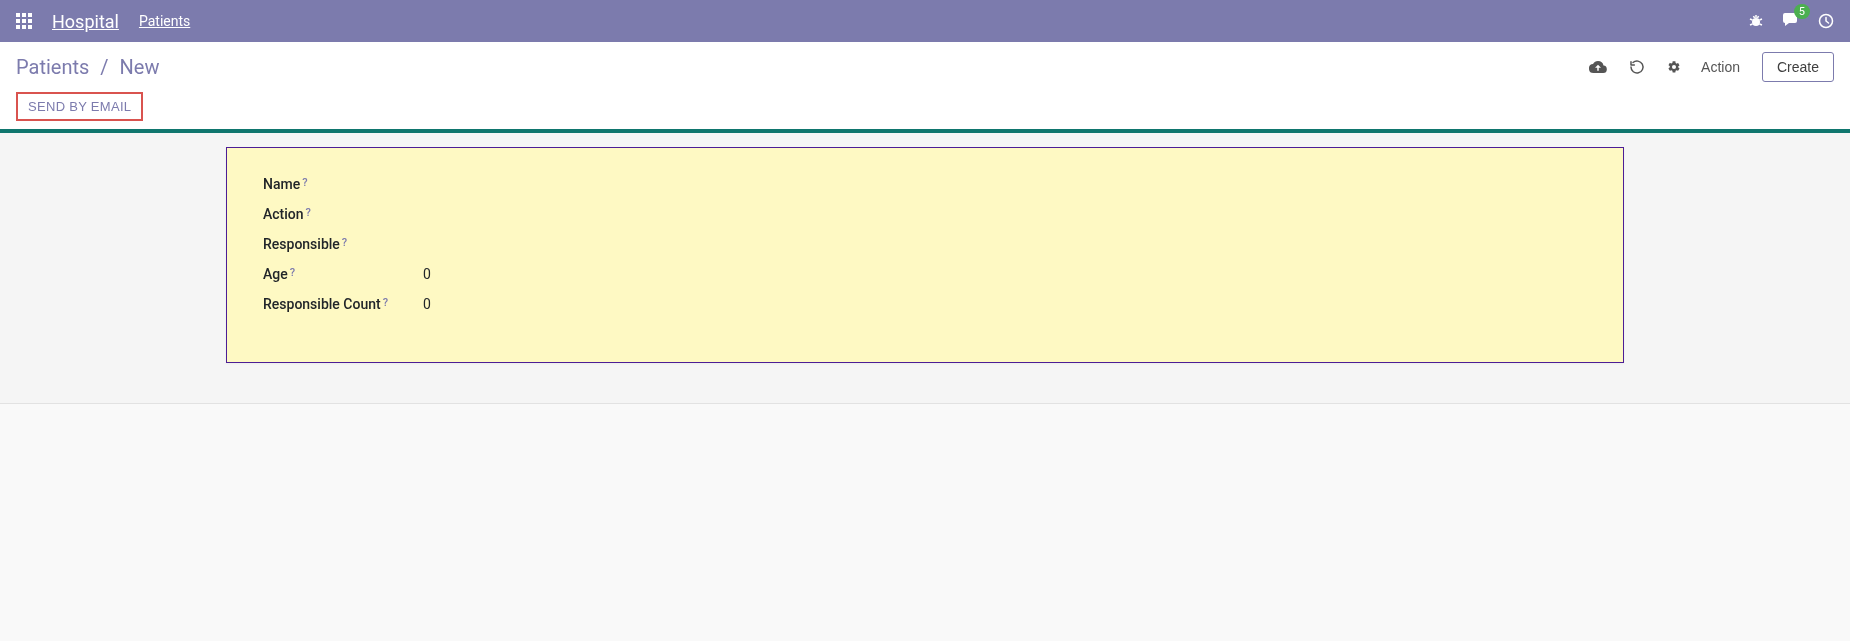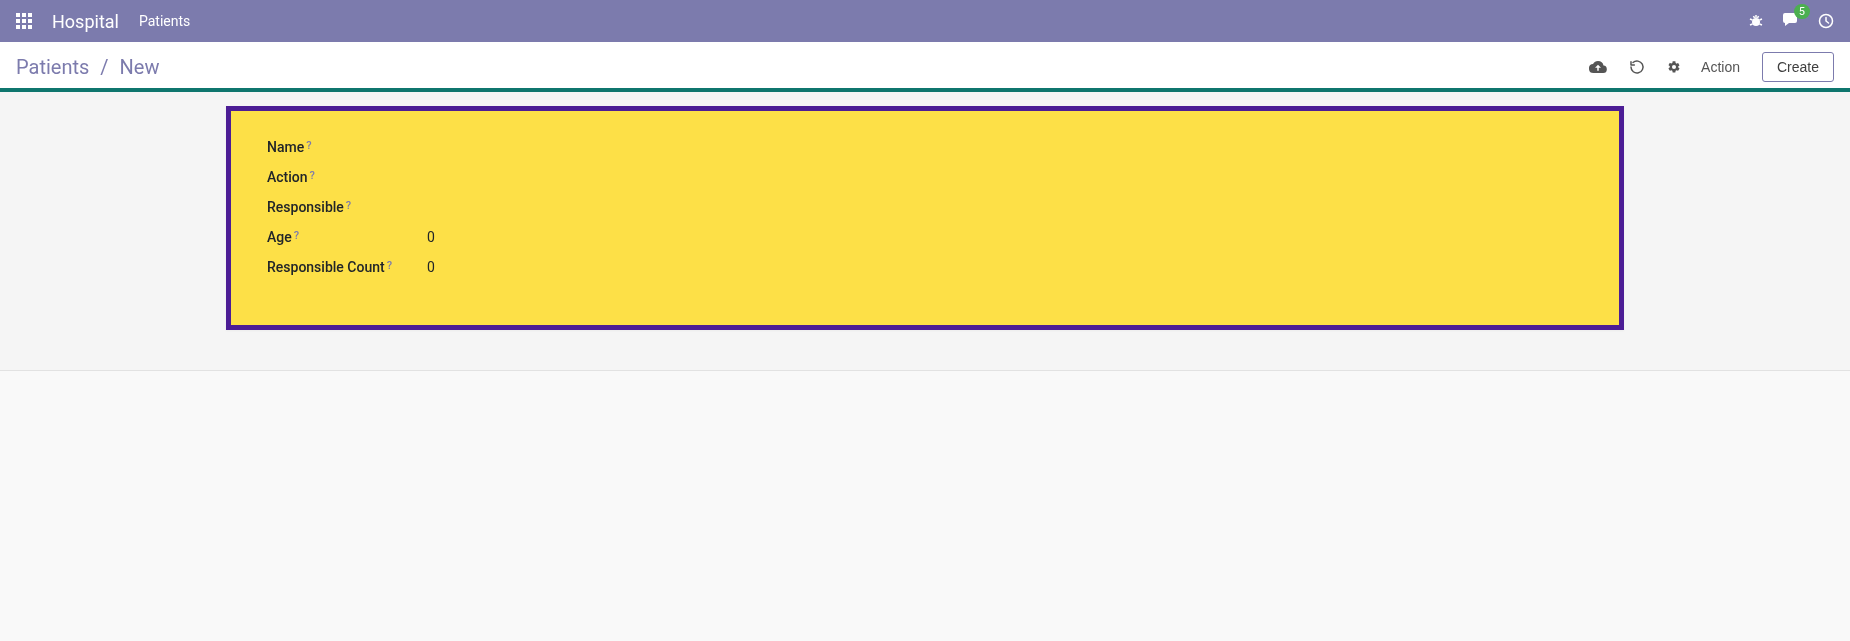--- a/index.html
+++ b/index.html
@@ -14,20 +14,21 @@
       background: #f9f9f9;
     }
     
     .navbar {
       background: #7C7BAD;
       height: 42px;
       display: flex;
       align-items: center;
       padding: 0 16px;
       color: #fff;
+      text-decoration: underline;
     }
     .navbar-left {
       display: flex;
       align-items: center;
       gap: 20px;
     }
     .apps-icon {
       display: inline-flex;
       align-items: center;
       cursor: pointer;
@@ -154,22 +155,22 @@
     }
     
     .form-container {
       padding: 14px 0 40px 0;
       border-bottom: 1px solid #e2e2e2;
       background: #f5f5f5;
     }
     .sheet {
       max-width: 1398px;
       margin: 0 auto;
-      background: #fde047;
-      border: 5px solid #4c1d95;
+      background: #fef9c3;
+      border: 1px solid #4c1d95;
       box-shadow: 0 1px 2px rgba(0,0,0,0.04);
       padding: 28px 36px 36px 36px;
     }
     .form-row {
       display: flex;
       align-items: baseline;
       margin-bottom: 14px;
     }
     .form-label {
       width: 160px;
@@ -261,20 +262,23 @@
       </button>
       <button class="action-btn">
         <svg width="14" height="14" viewBox="0 0 24 24" fill="#555">
           <path d="M19.14 12.94a7.07 7.07 0 0 0 .05-.94 7.07 7.07 0 0 0-.05-.94l2.03-1.58a.5.5 0 0 0 .12-.64l-1.92-3.32a.5.5 0 0 0-.6-.22l-2.39.96a7.03 7.03 0 0 0-1.62-.94l-.36-2.54A.5.5 0 0 0 13.9 2h-3.84a.5.5 0 0 0-.49.42l-.36 2.54c-.58.24-1.12.55-1.62.94l-2.39-.96a.5.5 0 0 0-.6.22L2.68 8.48a.5.5 0 0 0 .12.64l2.03 1.58a7.07 7.07 0 0 0-.05.94c0 .32.02.63.05.94l-2.03 1.58a.5.5 0 0 0-.12.64l1.92 3.32c.13.22.39.31.6.22l2.39-.96c.5.39 1.04.7 1.62.94l.36 2.54c.4.24.25.42.49.42h3.84c.24 0 .45-.18.49-.42l.36-2.54c.58-.24 1.12-.55 1.62-.94l2.39.96c.21.09.47 0 .6-.22l1.92-3.32a.5.5 0 0 0-.12-.64l-2.03-1.58zM12 15.5A3.5 3.5 0 1 1 12 8.5a3.5 3.5 0 0 1 0 7z"></path>
         </svg>
         <span>Action</span>
       </button>
       <button class="create-btn">Create</button>
     </div>
   </div>
+  <div class="cp-status">
+    <button class="send-email-btn">SEND BY EMAIL</button>
+  </div>
 </div>
 
 <div class="form-container">
   <div class="sheet">
 
     <div class="form-row">
       <div class="form-label">
         <span>Name</span>
         <span class="help-q">?</span>
       </div>

